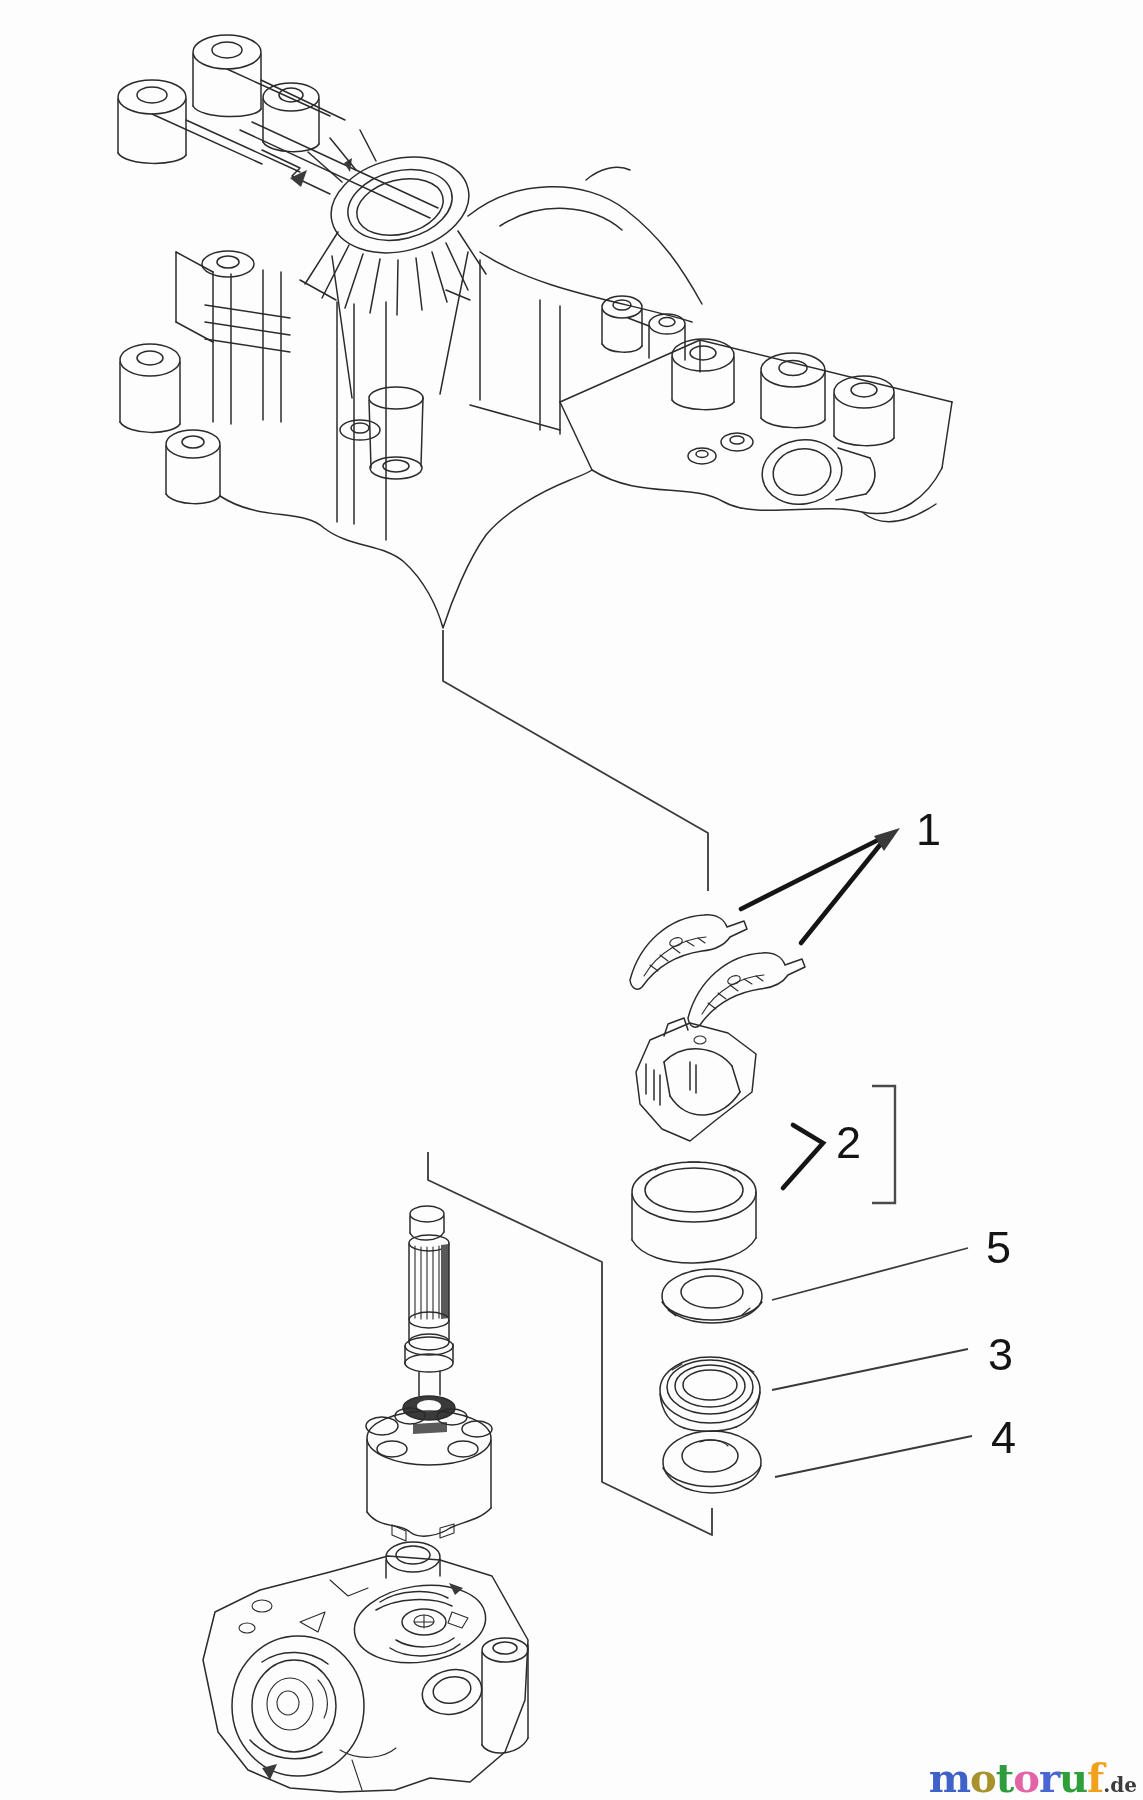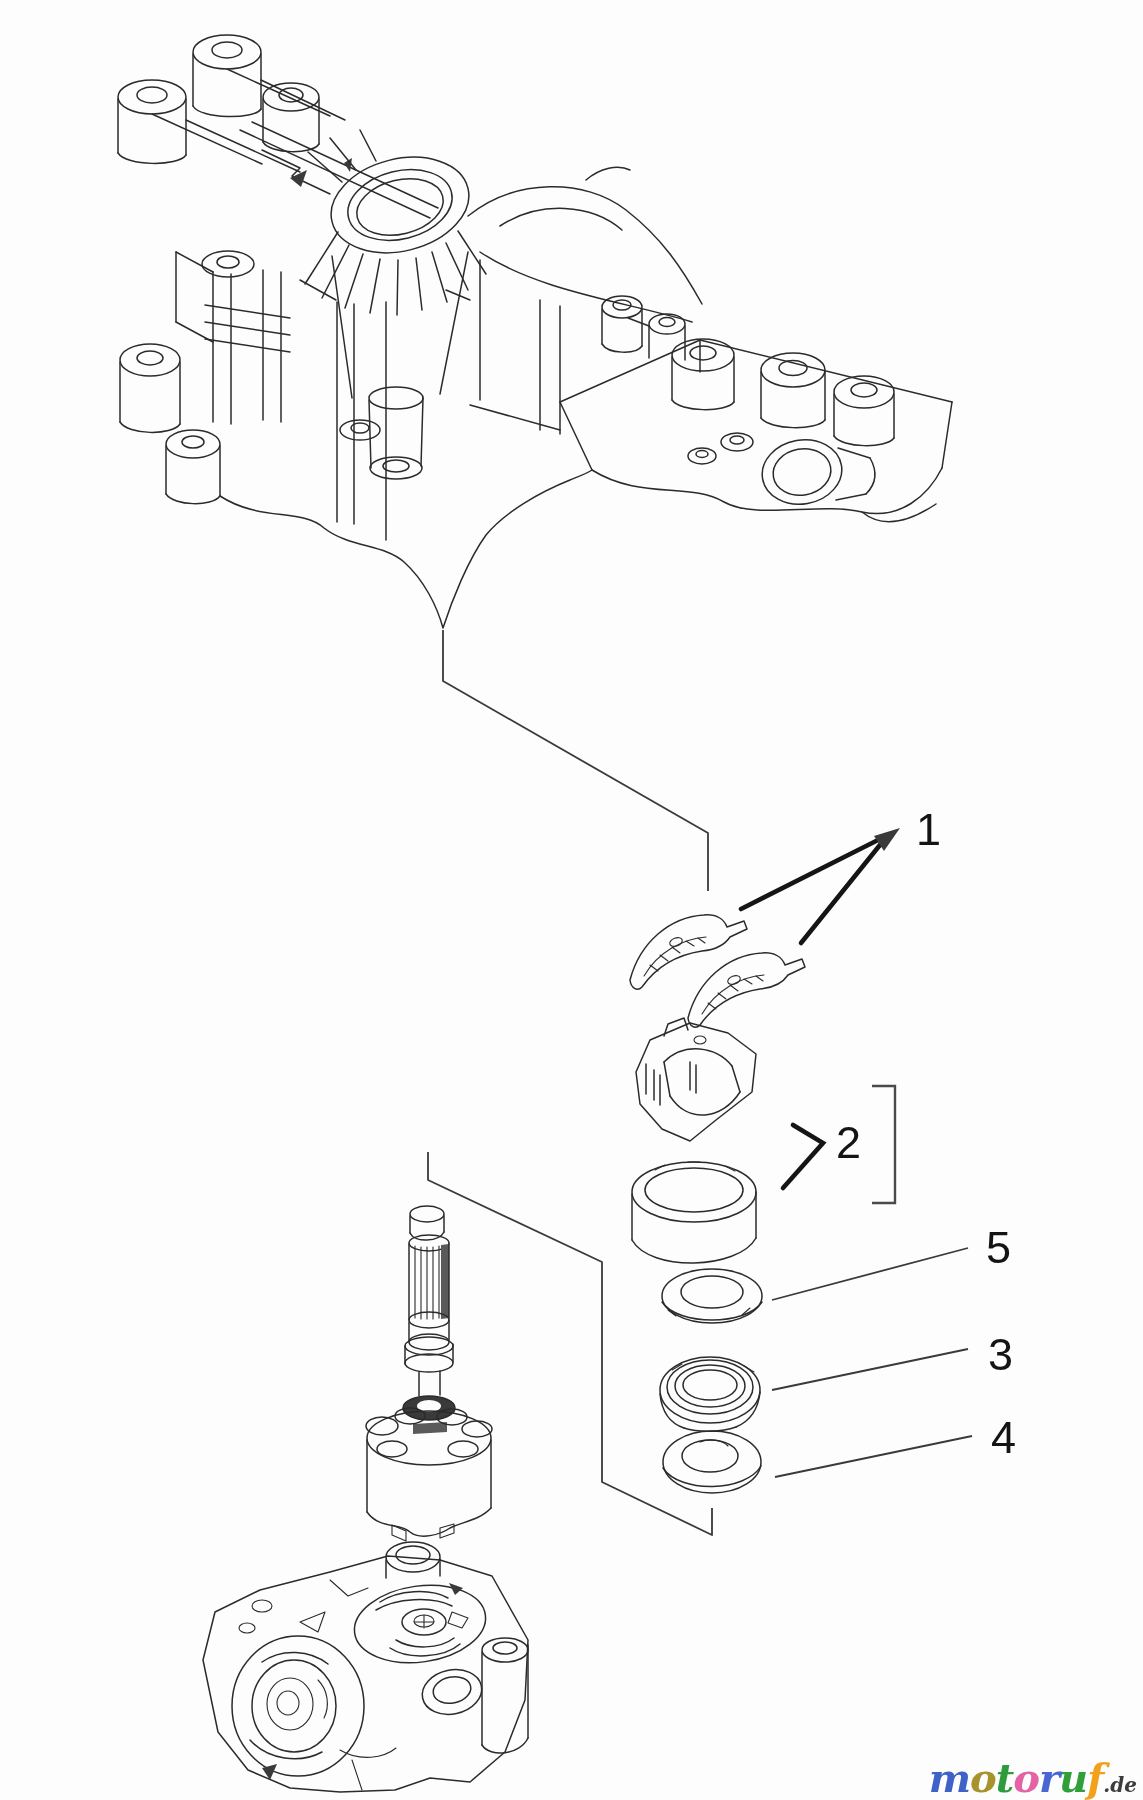--- a/index.html
+++ b/index.html
@@ -8,21 +8,21 @@
   svg{position:absolute;left:0;top:0;}
   .ln{fill:none;stroke:#2b2b2b;stroke-width:1.5;stroke-linecap:round;stroke-linejoin:round;}
   .ln2{fill:none;stroke:#2b2b2b;stroke-width:1.1;stroke-linecap:round;stroke-linejoin:round;}
   .lead{fill:none;stroke:#3a3a3a;stroke-width:1.8;stroke-linejoin:round;}
   .thick{fill:none;stroke:#151515;stroke-width:4.6;stroke-linecap:round;}
   .brk{fill:none;stroke:#4a4a4a;stroke-width:2.4;}
   .dark{fill:#3a3a3a;stroke:none;}
   .dark2{fill:#5a5a5a;stroke:none;}
   .lbl{font-family:"Liberation Sans",sans-serif;font-size:45px;fill:#141414;}
   .wm{position:absolute;right:6px;bottom:2px;font-family:"DejaVu Serif",serif;
-      font-weight:700;font-size:40px;letter-spacing:-1px;line-height:1;font-style:italic;}
+      font-weight:700;font-size:40px;letter-spacing:-1px;line-height:1;}
   .wm .de{font-size:20px;font-weight:700;letter-spacing:0;}
 </style>
 </head>
 <body>
 
 <div class="page">
 <svg width="1143" height="1800" viewBox="0 0 1143 1800">
 
   <g>
 

